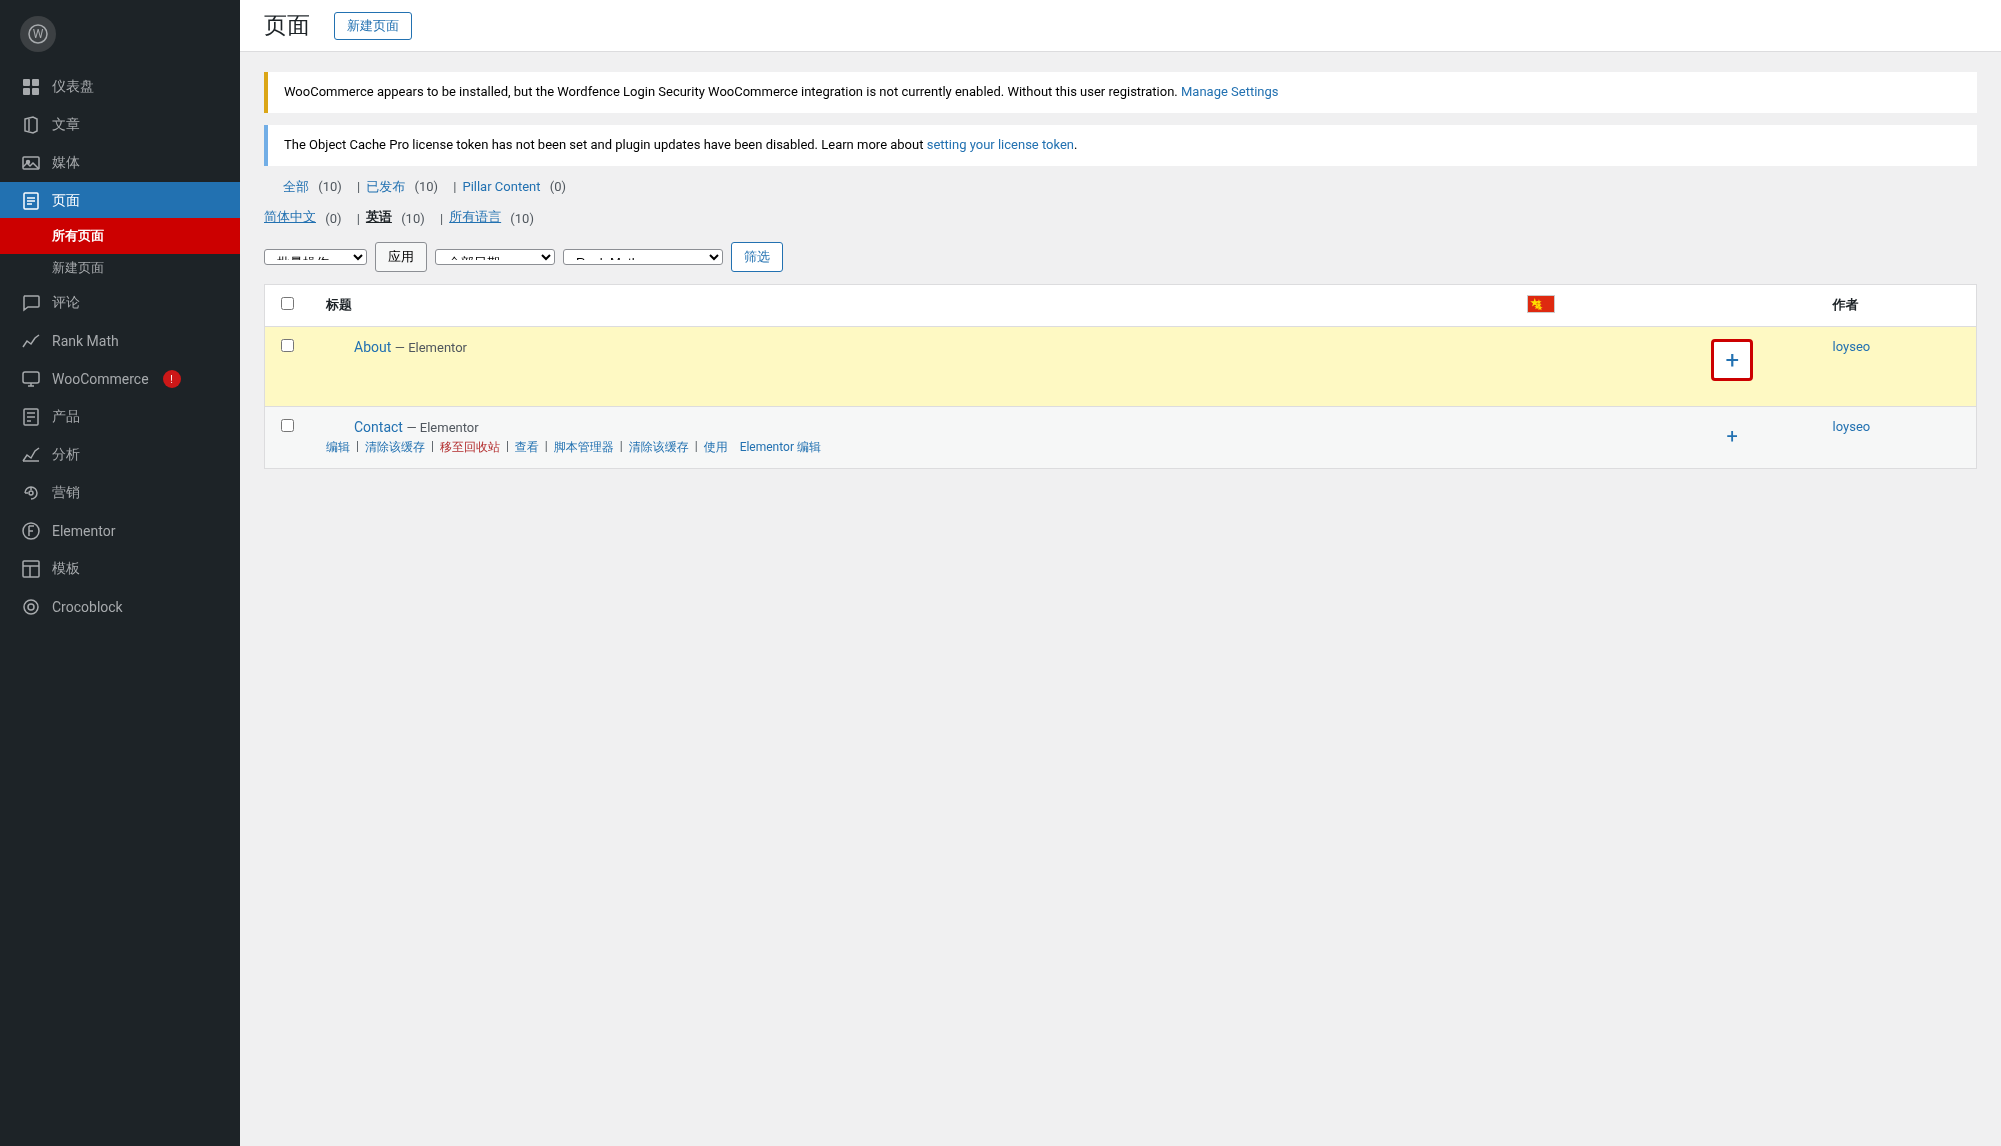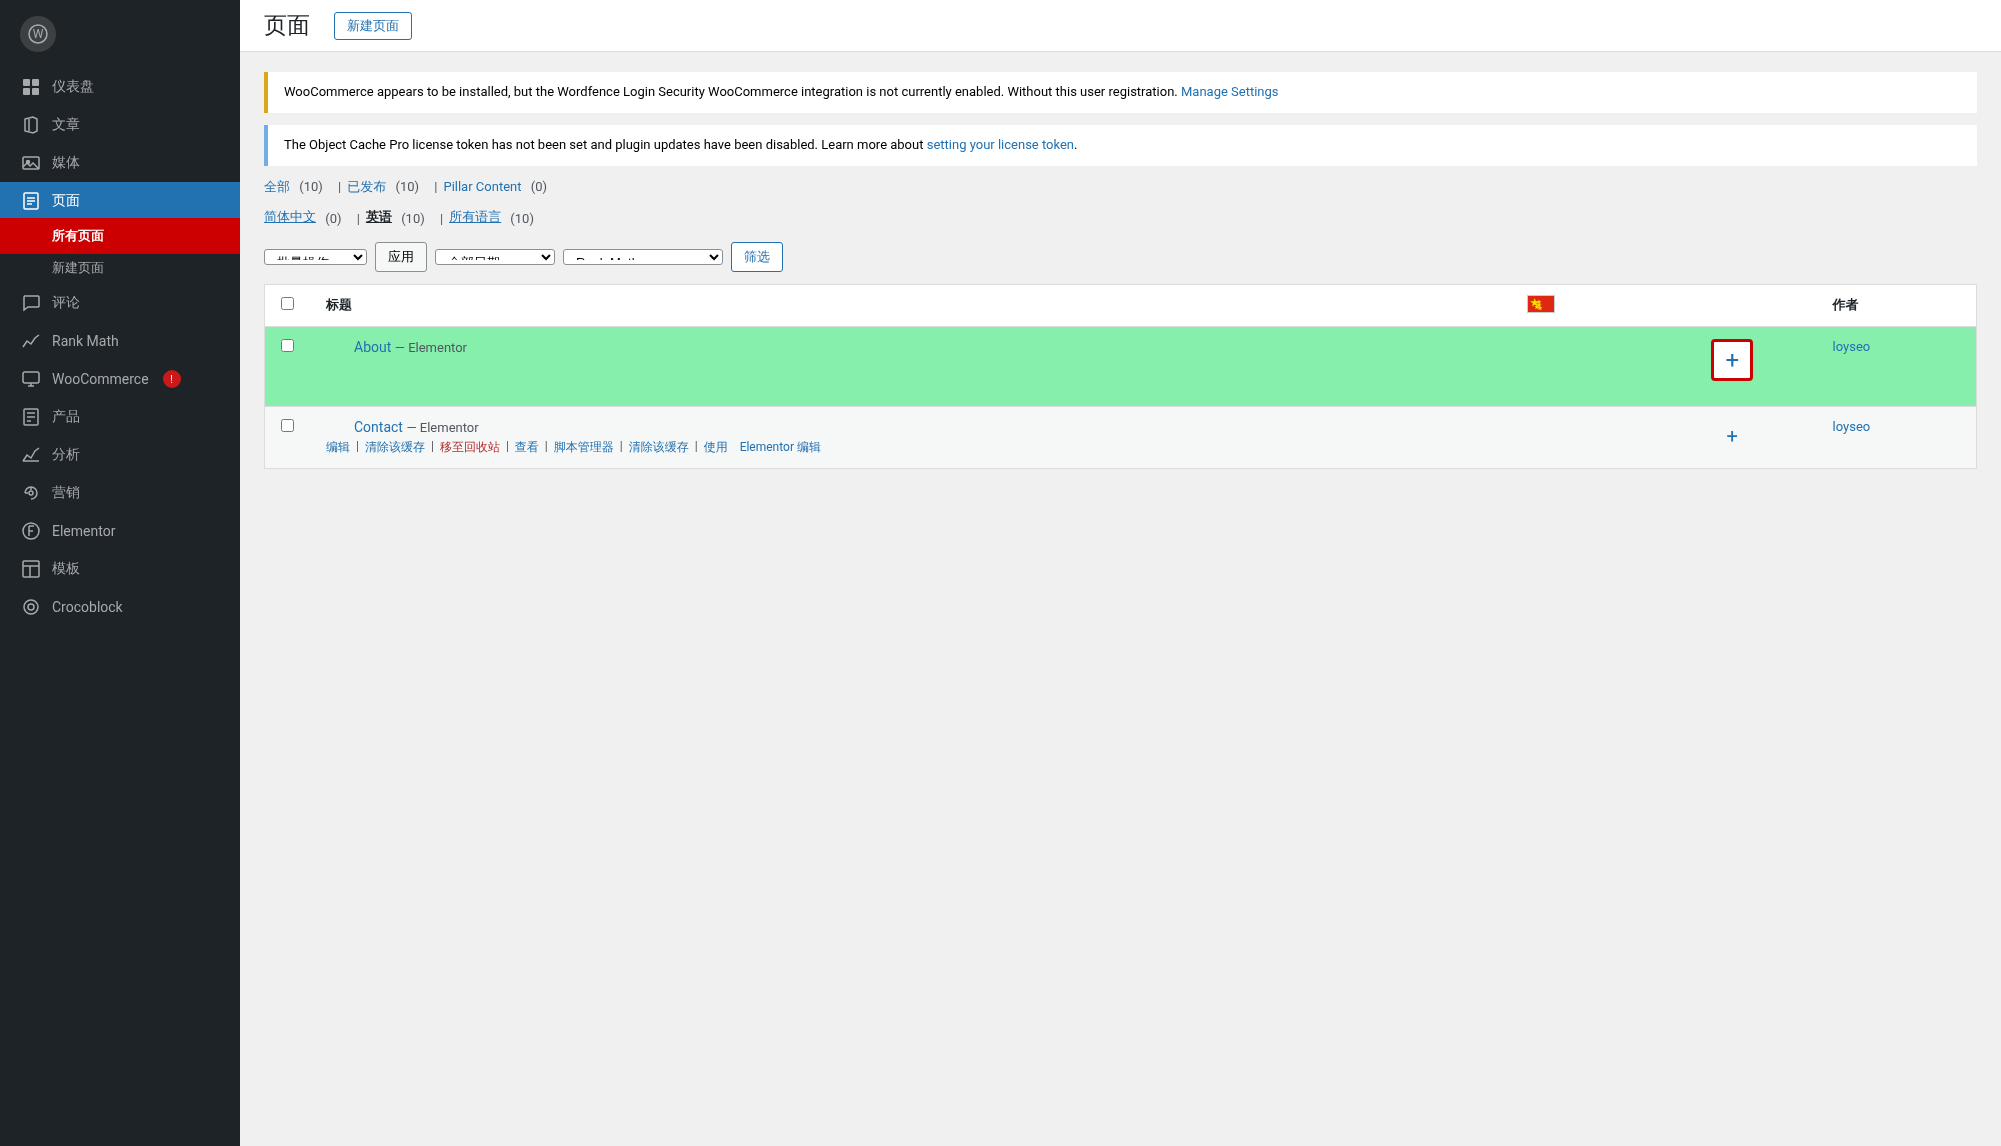--- a/index.html
+++ b/index.html
@@ -133,20 +133,21 @@
     .notice a { color: #2271b1; text-decoration: none; }
 
     
     .filter-bar {
       display: flex;
       align-items: center;
       gap: 0;
       margin-bottom: 12px;
       font-size: 13px;
       color: #50575e;
+      margin-left: 19px;
     }
     .filter-bar .filter-link { color: #2271b1; cursor: pointer; text-decoration: none; }
     .filter-bar .sep { margin: 0 6px; color: #50575e; }
 
     .filter-row2 { display: flex; align-items: flex-end; gap: 0; margin-bottom: 16px; font-size: 13px; color: #50575e; }
     .filter-row2 .filter-link { color: #2271b1; cursor: pointer; }
     .filter-row2 .sep { margin: 0 6px; }
     .bold-link { font-weight: normal; color: #1d2327 !important; }
 
     
@@ -184,21 +185,21 @@
       cursor: pointer;
       height: 30px;
     }
     .action-bar select.date-select { min-width: 120px; }
     .action-bar select.plugin-select { min-width: 160px; }
 
     
     .pages-table {
       width: 100%;
       border-collapse: collapse;
-      background: #86efac;
+      background: #fef9c3;
       border: 1px solid #dcdcde;
     }
     .pages-table thead tr {
       border-bottom: 1px solid #dcdcde;
     }
     .pages-table thead th {
       padding: 10px 16px;
       text-align: left;
       font-size: 13px;
       color: #1d2327;

